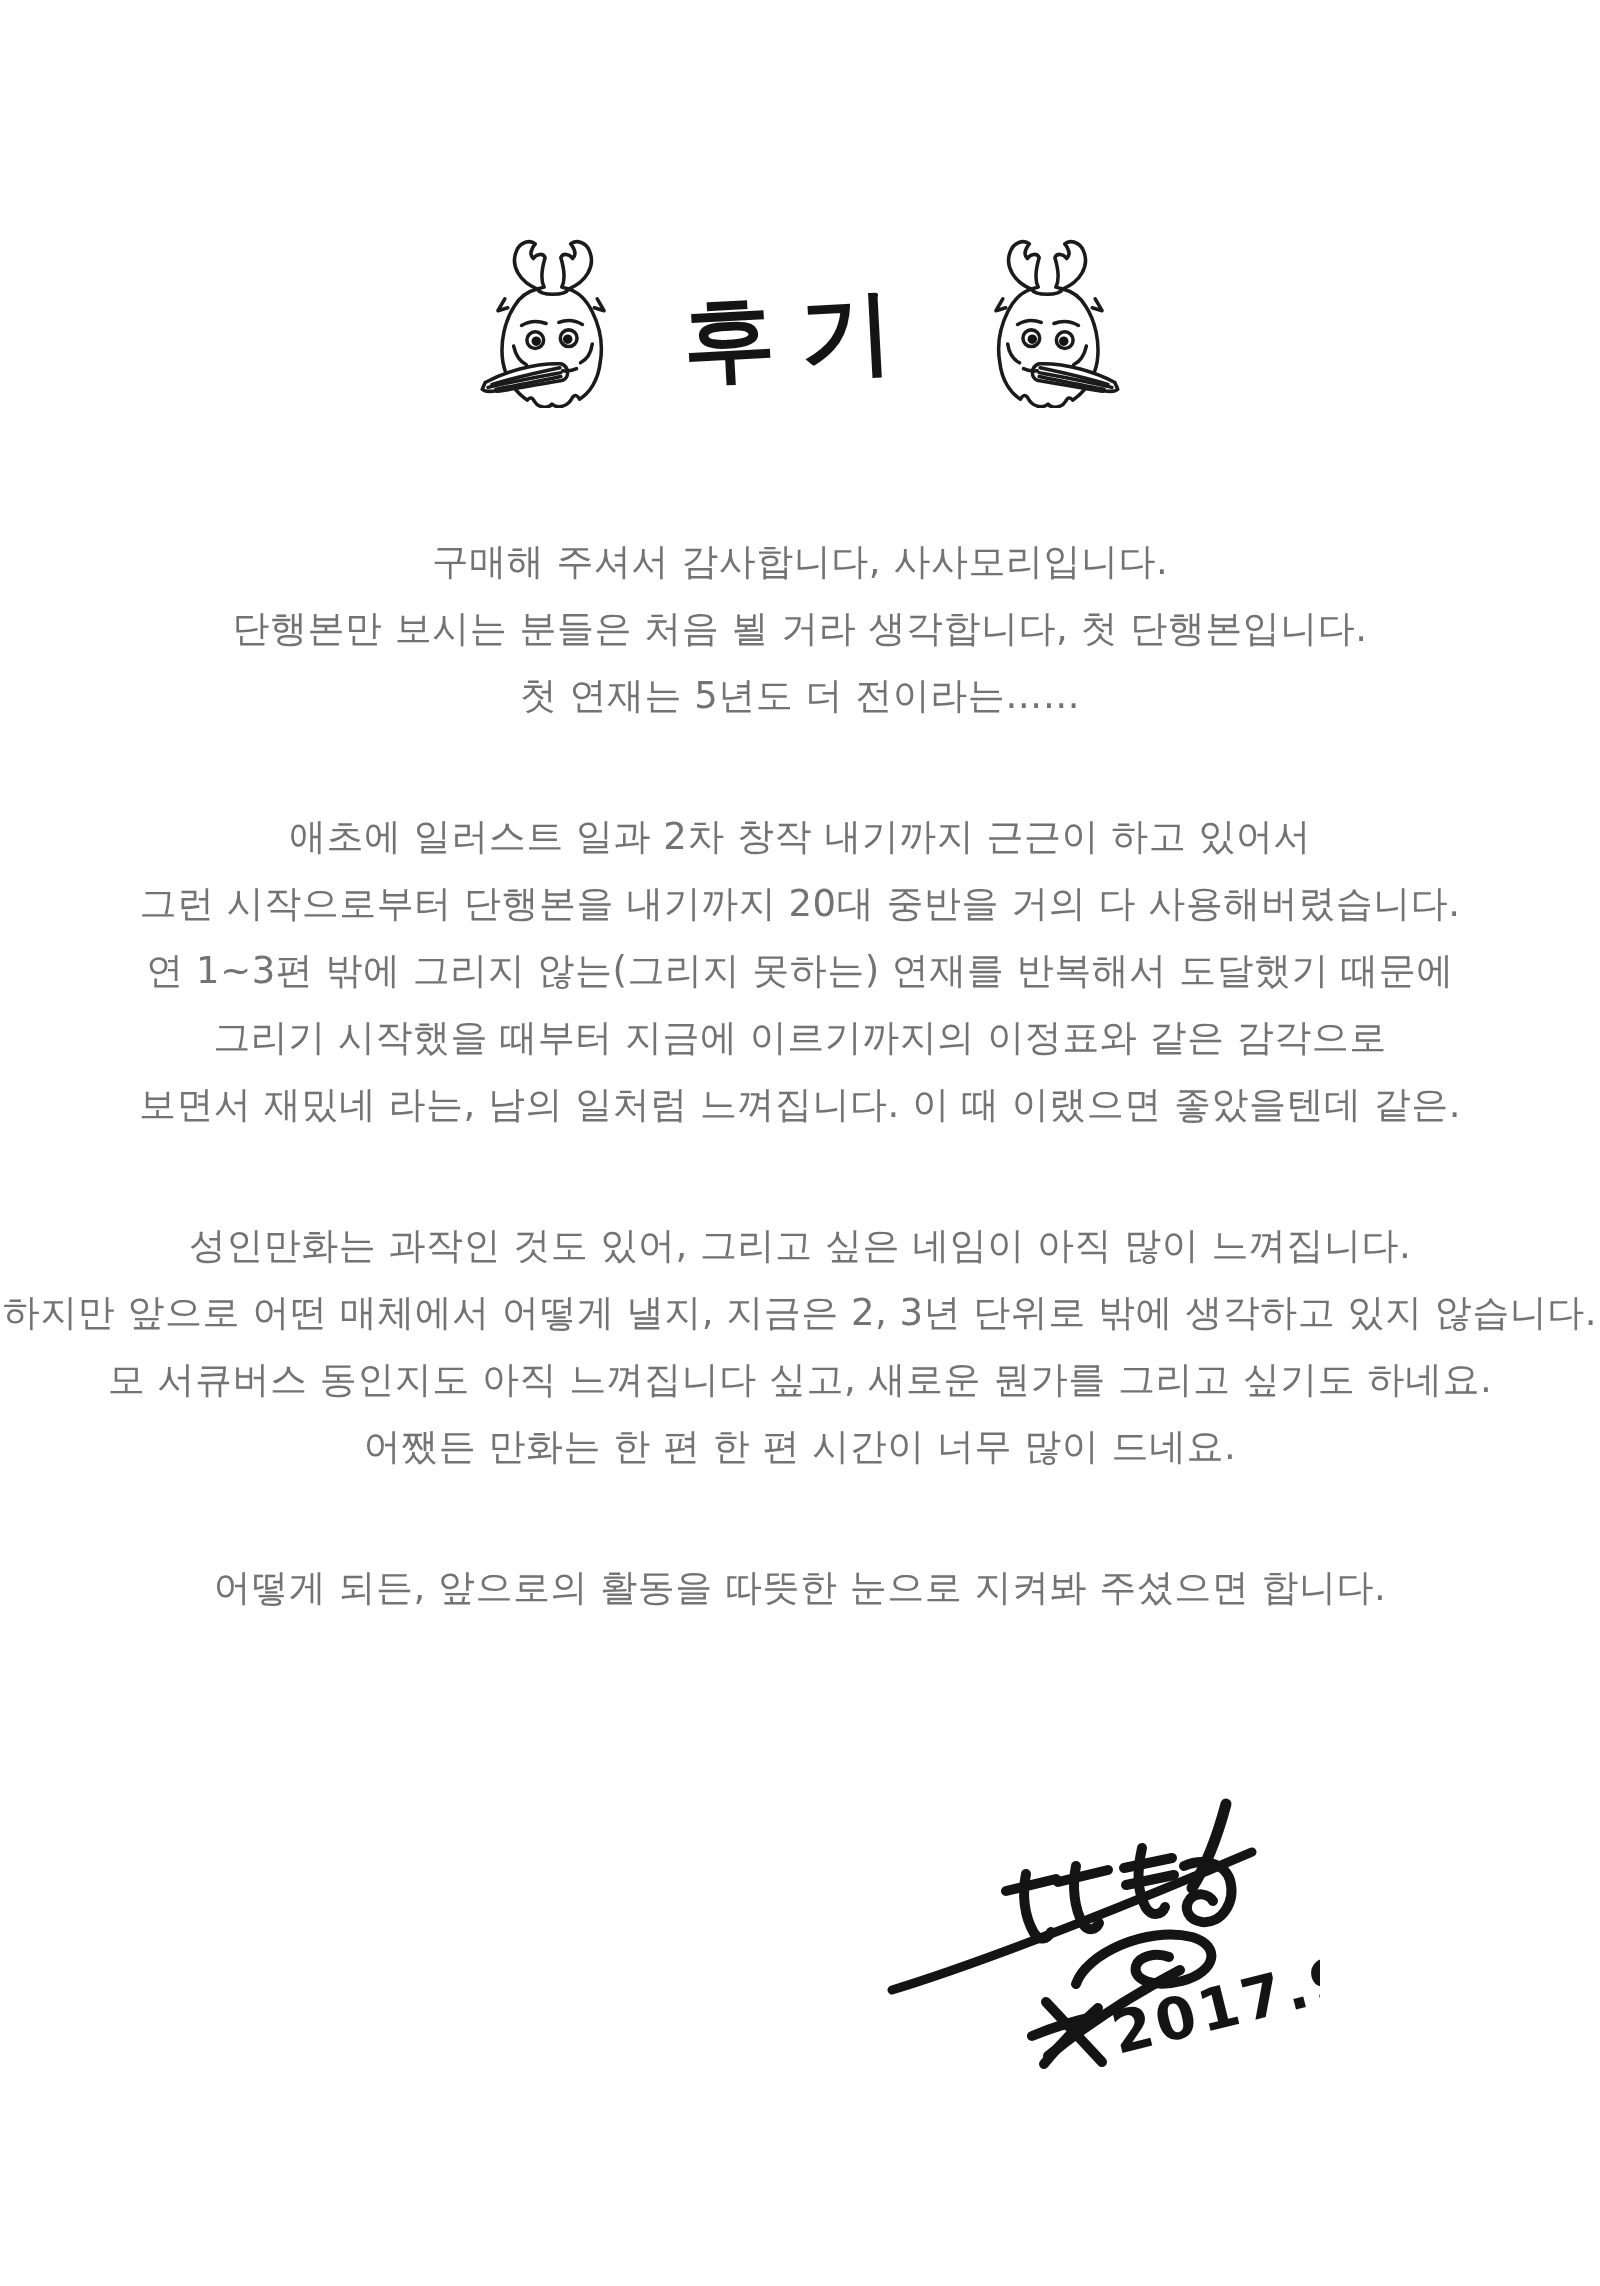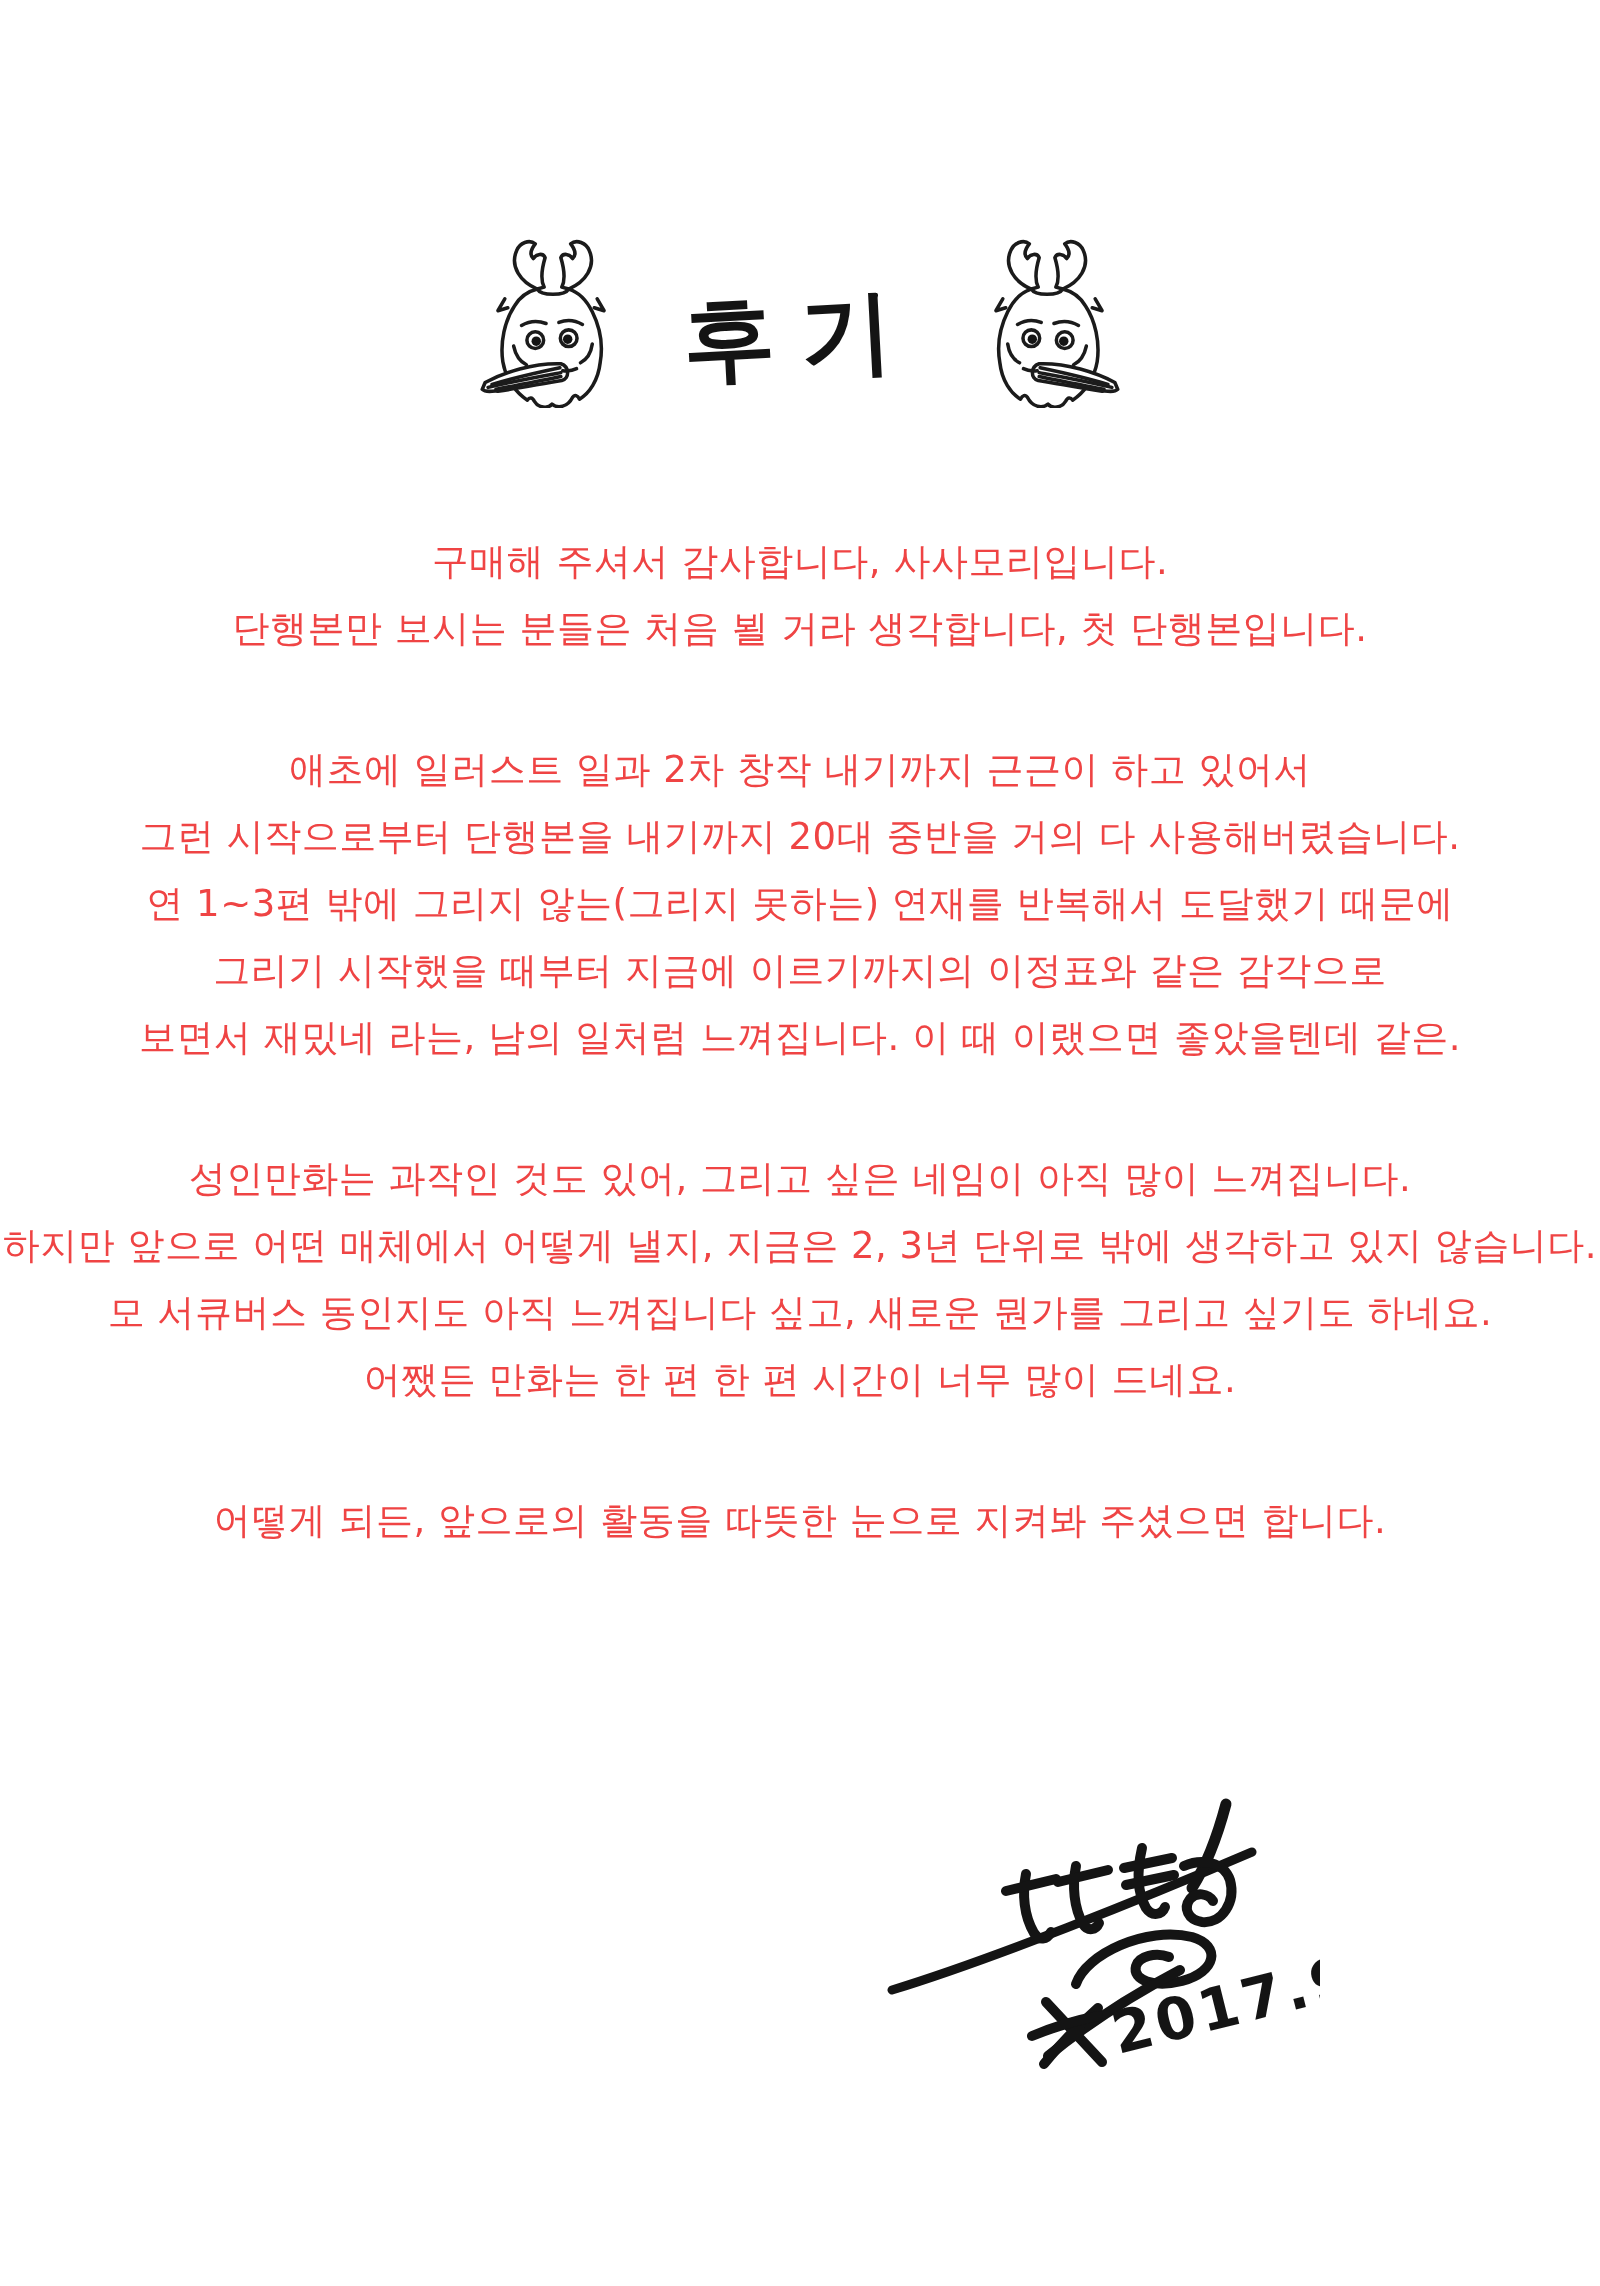--- a/index.html
+++ b/index.html
@@ -57,21 +57,21 @@
     width: 100%;
     text-align: center;
   }
   .paragraph { margin: 0 0 74px 0; }
   .line {
     font-size: 37px;
     line-height: 67px;
     font-weight: 500;
     letter-spacing: 0.5px;
     white-space: nowrap;
-    color: #ef4444;
+    color: #737373;
   }
 
   
   .signature {
     position: absolute;
     left: 880px;
     top: 1770px;
     width: 440px;
     height: 310px;
   }
@@ -193,20 +193,21 @@
       <path class="m-stroke" d="M16,154 C45,147 68,143 90,139" stroke-width="2.2"></path>
       <path class="m-stroke" d="M24,156 C50,151 72,147 90,143" stroke-width="2.2"></path>
       <path class="m-stroke" d="M92,137 Q100,138 106,135"></path>
     </svg>
   </div>
 
   <main class="afterword">
       <div class="paragraph">
         <div class="line">구매해 주셔서 감사합니다, 사사모리입니다.</div>
         <div class="line">단행본만 보시는 분들은 처음 뵐 거라 생각합니다, 첫 단행본입니다.</div>
+        <div class="line">첫 연재는 5년도 더 전이라는……</div>
       </div>
       <div class="paragraph">
         <div class="line">애초에 일러스트 일과 2차 창작 내기까지 근근이 하고 있어서</div>
         <div class="line">그런 시작으로부터 단행본을 내기까지 20대 중반을 거의 다 사용해버렸습니다.</div>
         <div class="line">연 1~3편 밖에 그리지 않는(그리지 못하는) 연재를 반복해서 도달했기 때문에</div>
         <div class="line">그리기 시작했을 때부터 지금에 이르기까지의 이정표와 같은 감각으로</div>
         <div class="line">보면서 재밌네 라는, 남의 일처럼 느껴집니다. 이 때 이랬으면 좋았을텐데 같은.</div>
       </div>
       <div class="paragraph">
         <div class="line">성인만화는 과작인 것도 있어, 그리고 싶은 네임이 아직 많이 느껴집니다.</div>

